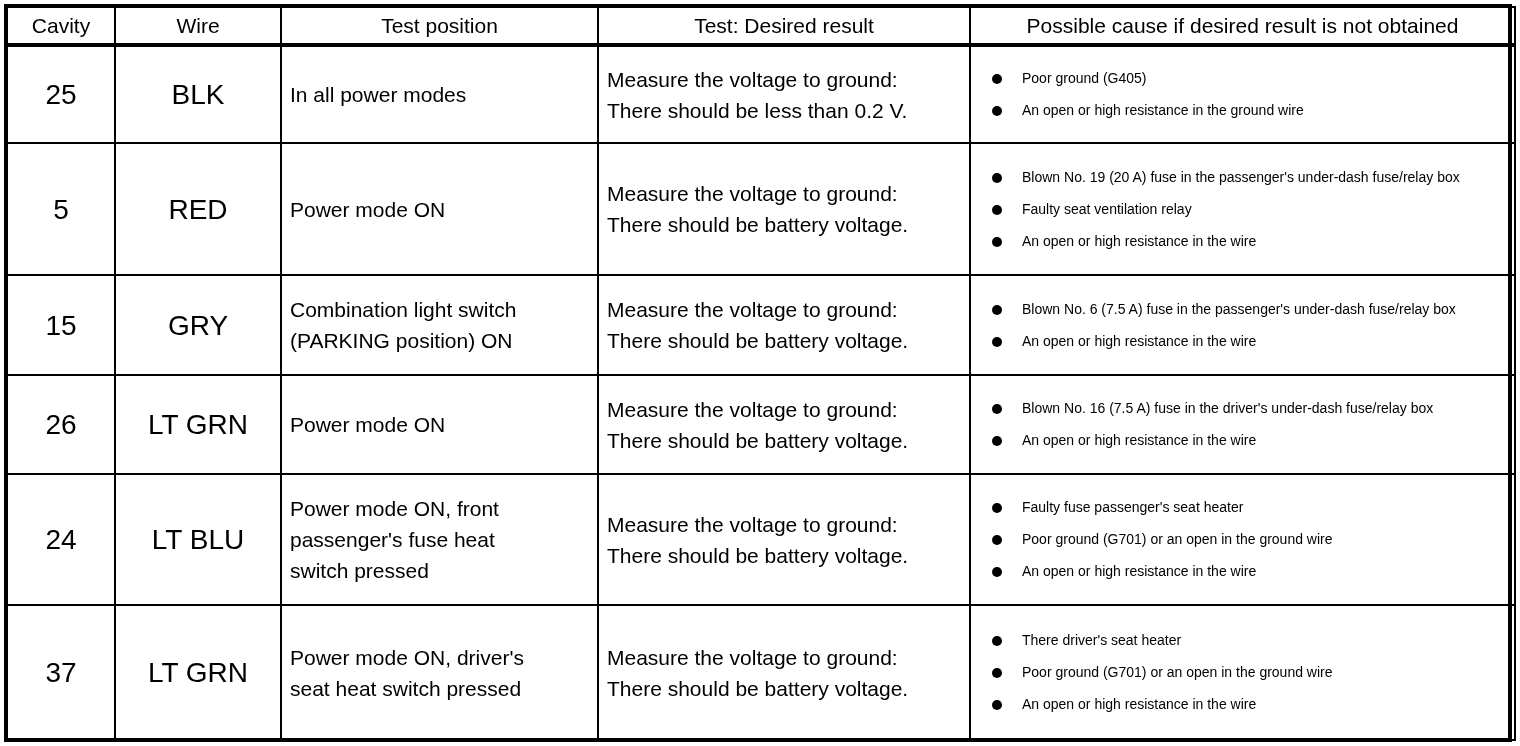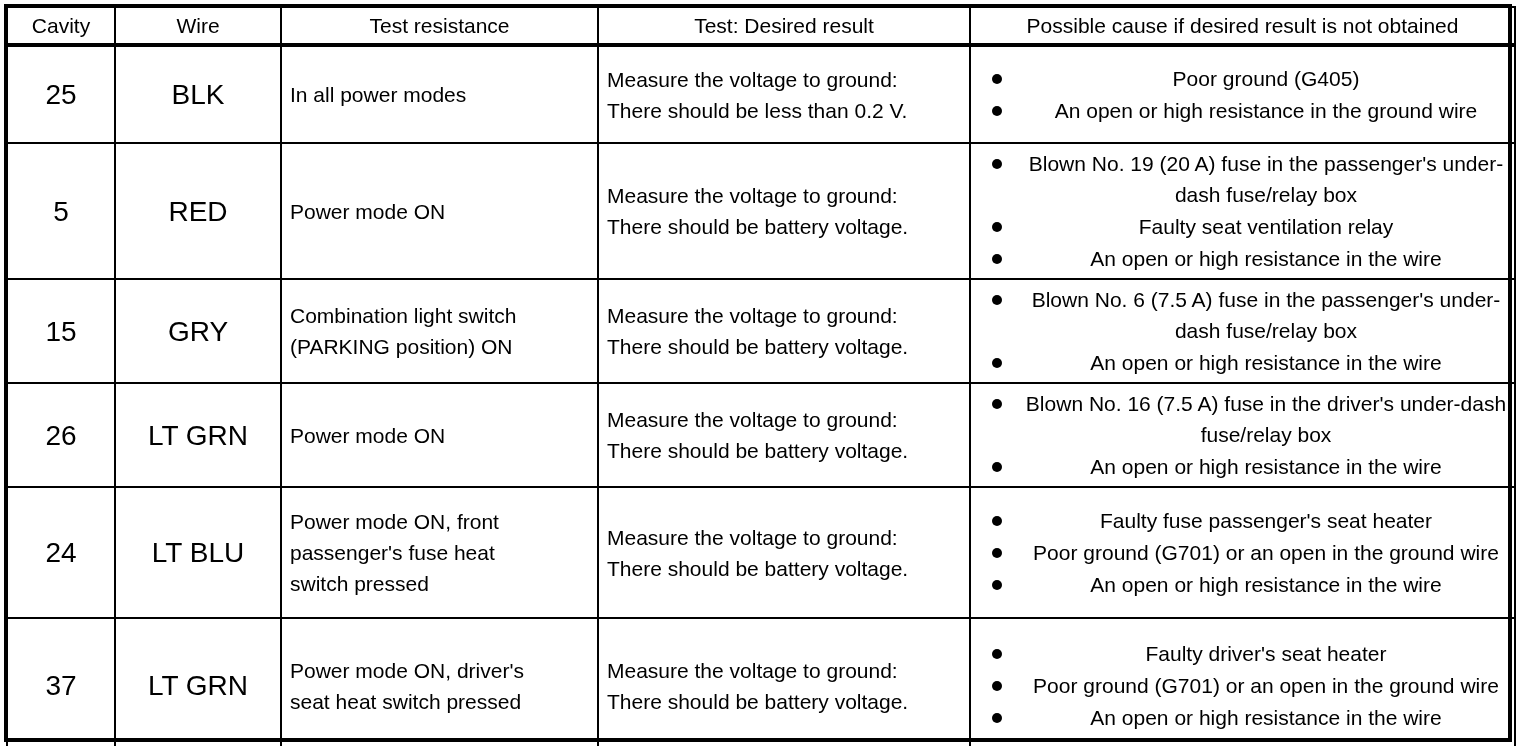--- a/index.html
+++ b/index.html
@@ -97,24 +97,23 @@
   }
 
   ul.cause-list {
     list-style: none;
     margin: 0;
     padding: 0;
   }
   ul.cause-list li {
     position: relative;
     padding-left: 33px;
-    font-size: 21px;
+    font-size: 14px;
     line-height: 31px;
     margin: 0 0 1px 0;
-    text-align: center;
   }
   ul.cause-list li:last-child { margin-bottom: 0; }
 
   ul.cause-list li .bullet {
     position: absolute;
     left: 3px;
     top: 11px;
     width: 10px;
     height: 10px;
     background: #000000;
@@ -146,21 +145,21 @@
     </colgroup>
     <thead>
       <tr>
         <th>
           <span class="hdr-txt">Cavity</span>
         </th>
         <th>
           <span class="hdr-txt">Wire</span>
         </th>
         <th>
-          <span class="hdr-txt">Test resistance</span>
+          <span class="hdr-txt">Test position</span>
         </th>
         <th>
           <span class="hdr-txt">Test: Desired result</span>
         </th>
         <th>
           <span class="hdr-txt">Possible cause if desired result is not obtained</span>
         </th>
       </tr>
     </thead>
     <tbody id="table-body">
@@ -260,21 +259,21 @@
           <td class="cell-cond">
             <div class="nowrapline">Power mode ON, driver's</div>
             <div class="nowrapline">seat heat switch pressed</div>
           </td>
           <td class="cell-test">
             <div class="nowrapline">Measure the voltage to ground:</div>
             <div class="nowrapline">There should be battery voltage.</div>
           </td>
           <td class="cell-cause">
             <ul class="cause-list">
-              <li><span class="bullet"></span><span>Faulty driver's seat heater</span></li>
+              <li><span class="bullet"></span><span>There driver's seat heater</span></li>
               <li><span class="bullet"></span><span>Poor ground (G701) or an open in the ground wire</span></li>
               <li><span class="bullet"></span><span>An open or high resistance in the wire</span></li>
             </ul>
           </td>
         </tr>
       </tbody>
   </table>
 
   <div class="frame"></div>
 </div>

